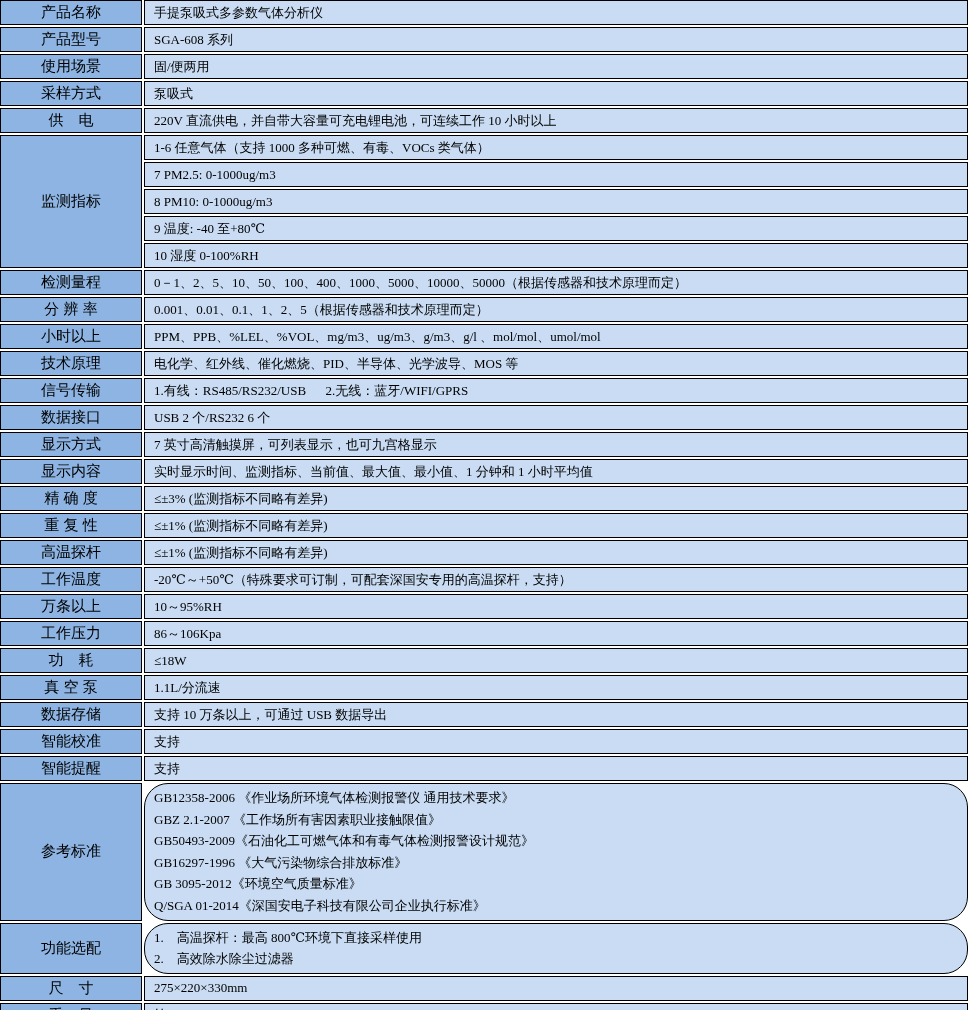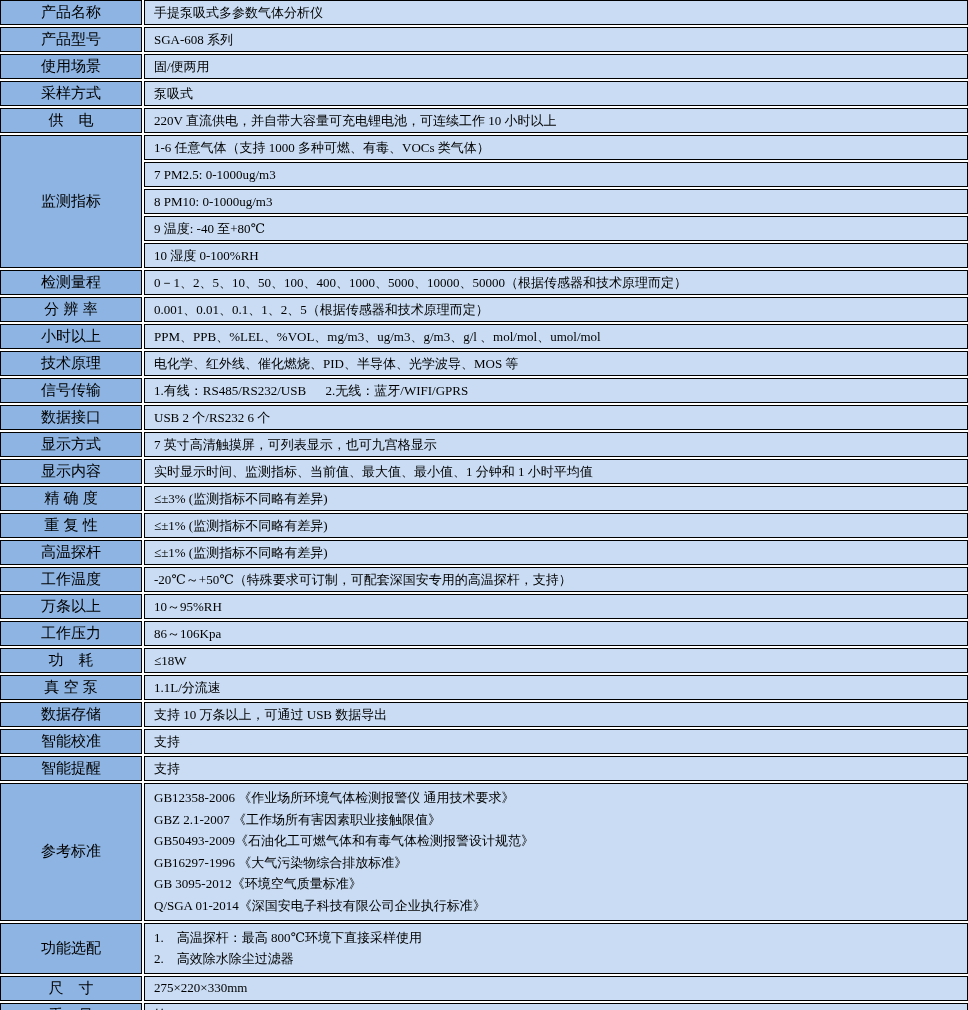--- a/index.html
+++ b/index.html
@@ -52,20 +52,21 @@
   }
   tr.standard-row td { height: 25px; }
   td.value-cell .line {
     line-height: 21.6px;
     white-space: pre-wrap;
   }
   td.multiline {
     padding-top: 3px;
     padding-bottom: 3px;
     vertical-align: middle;
+    border-radius: 24px;
   }
 </style>
 </head>
 <body>
 
 <div class="page">
   <table class="spec-table">
     <colgroup>
       <col class="c-label">
       <col class="c-value">

